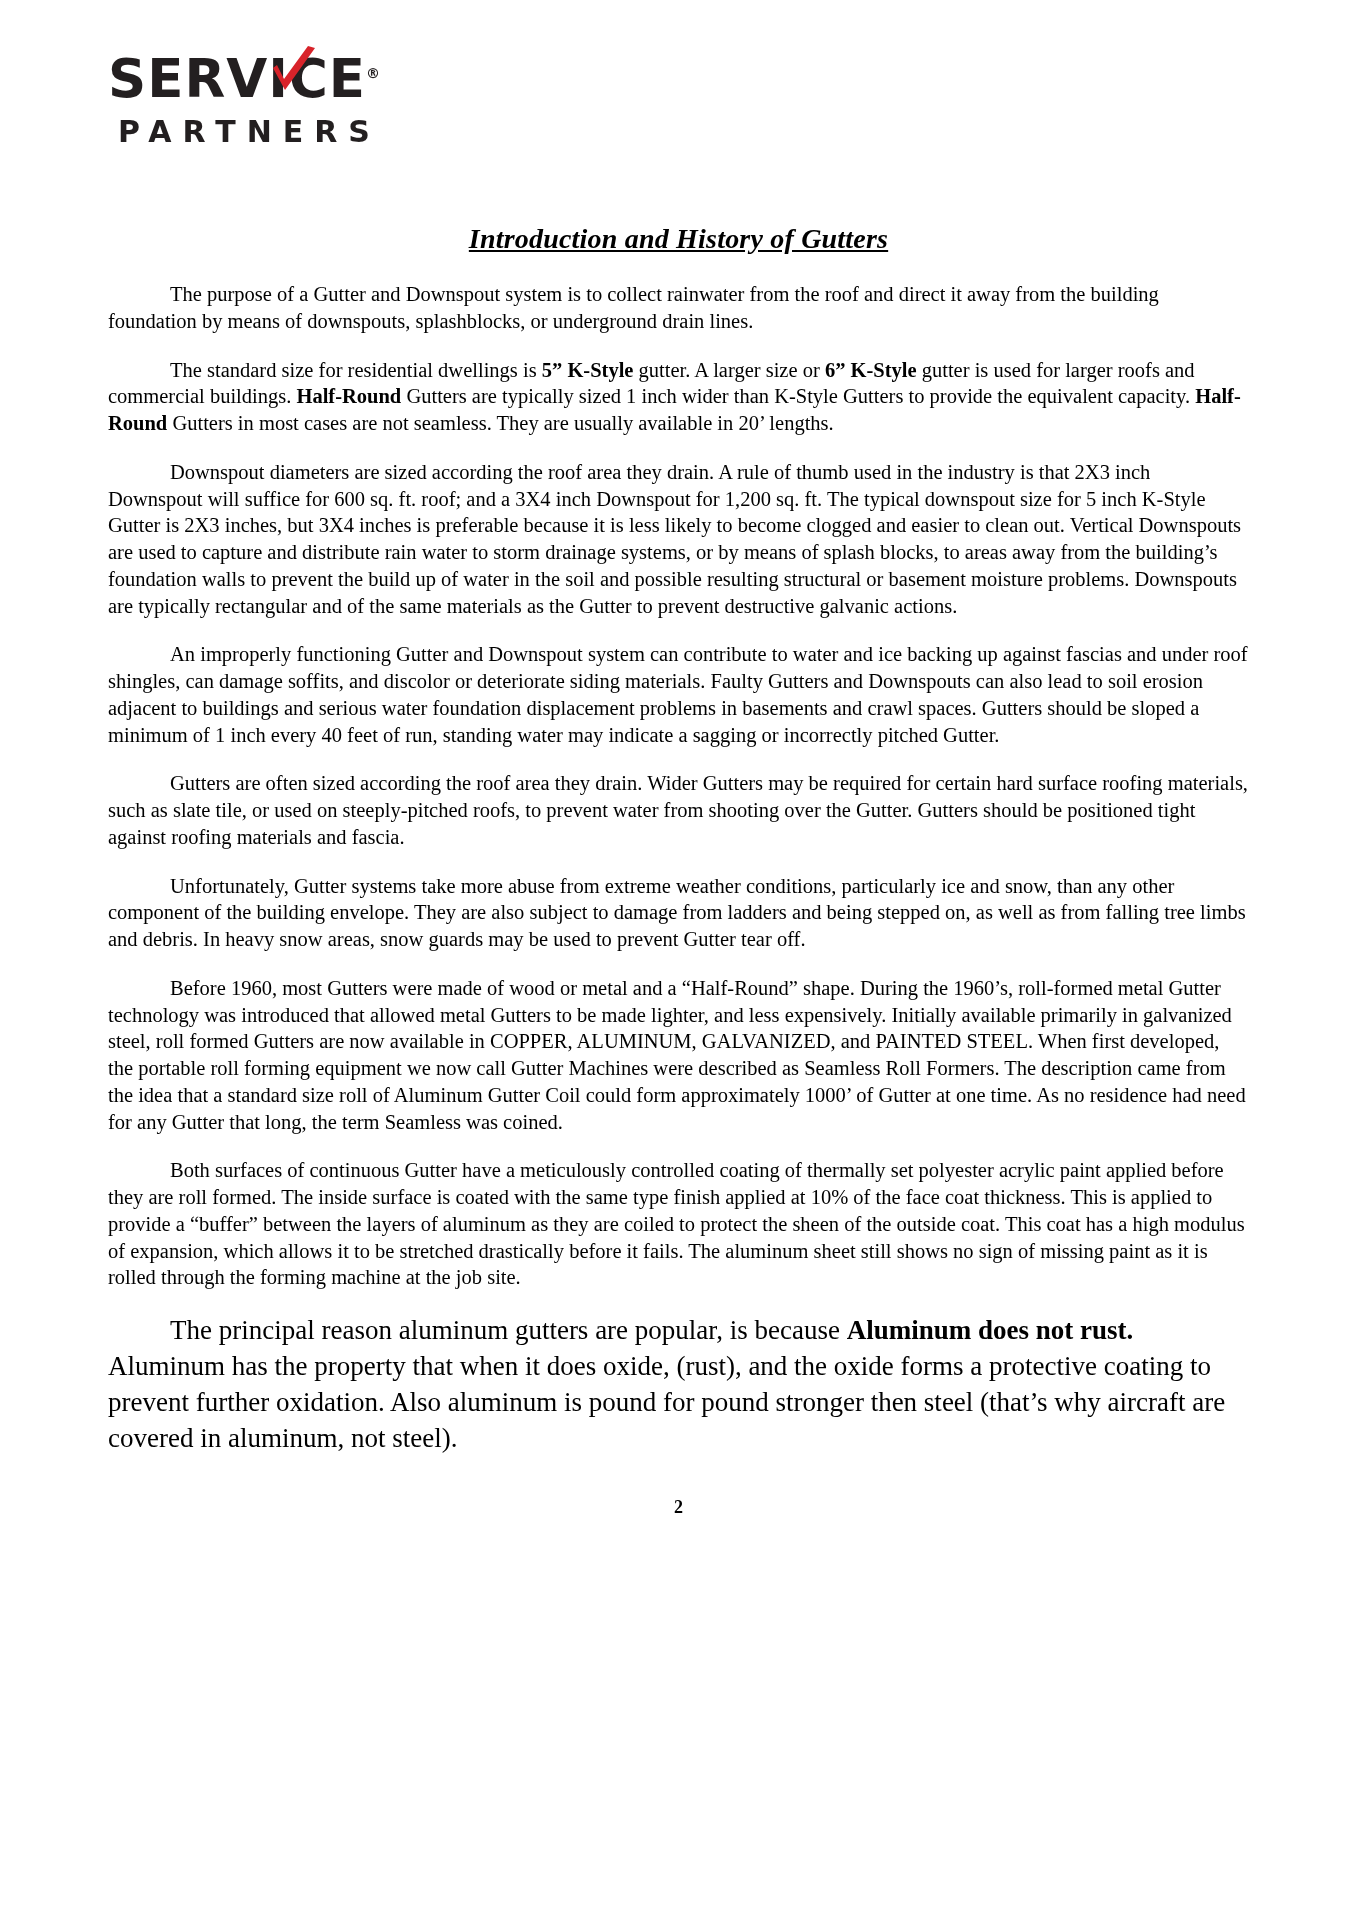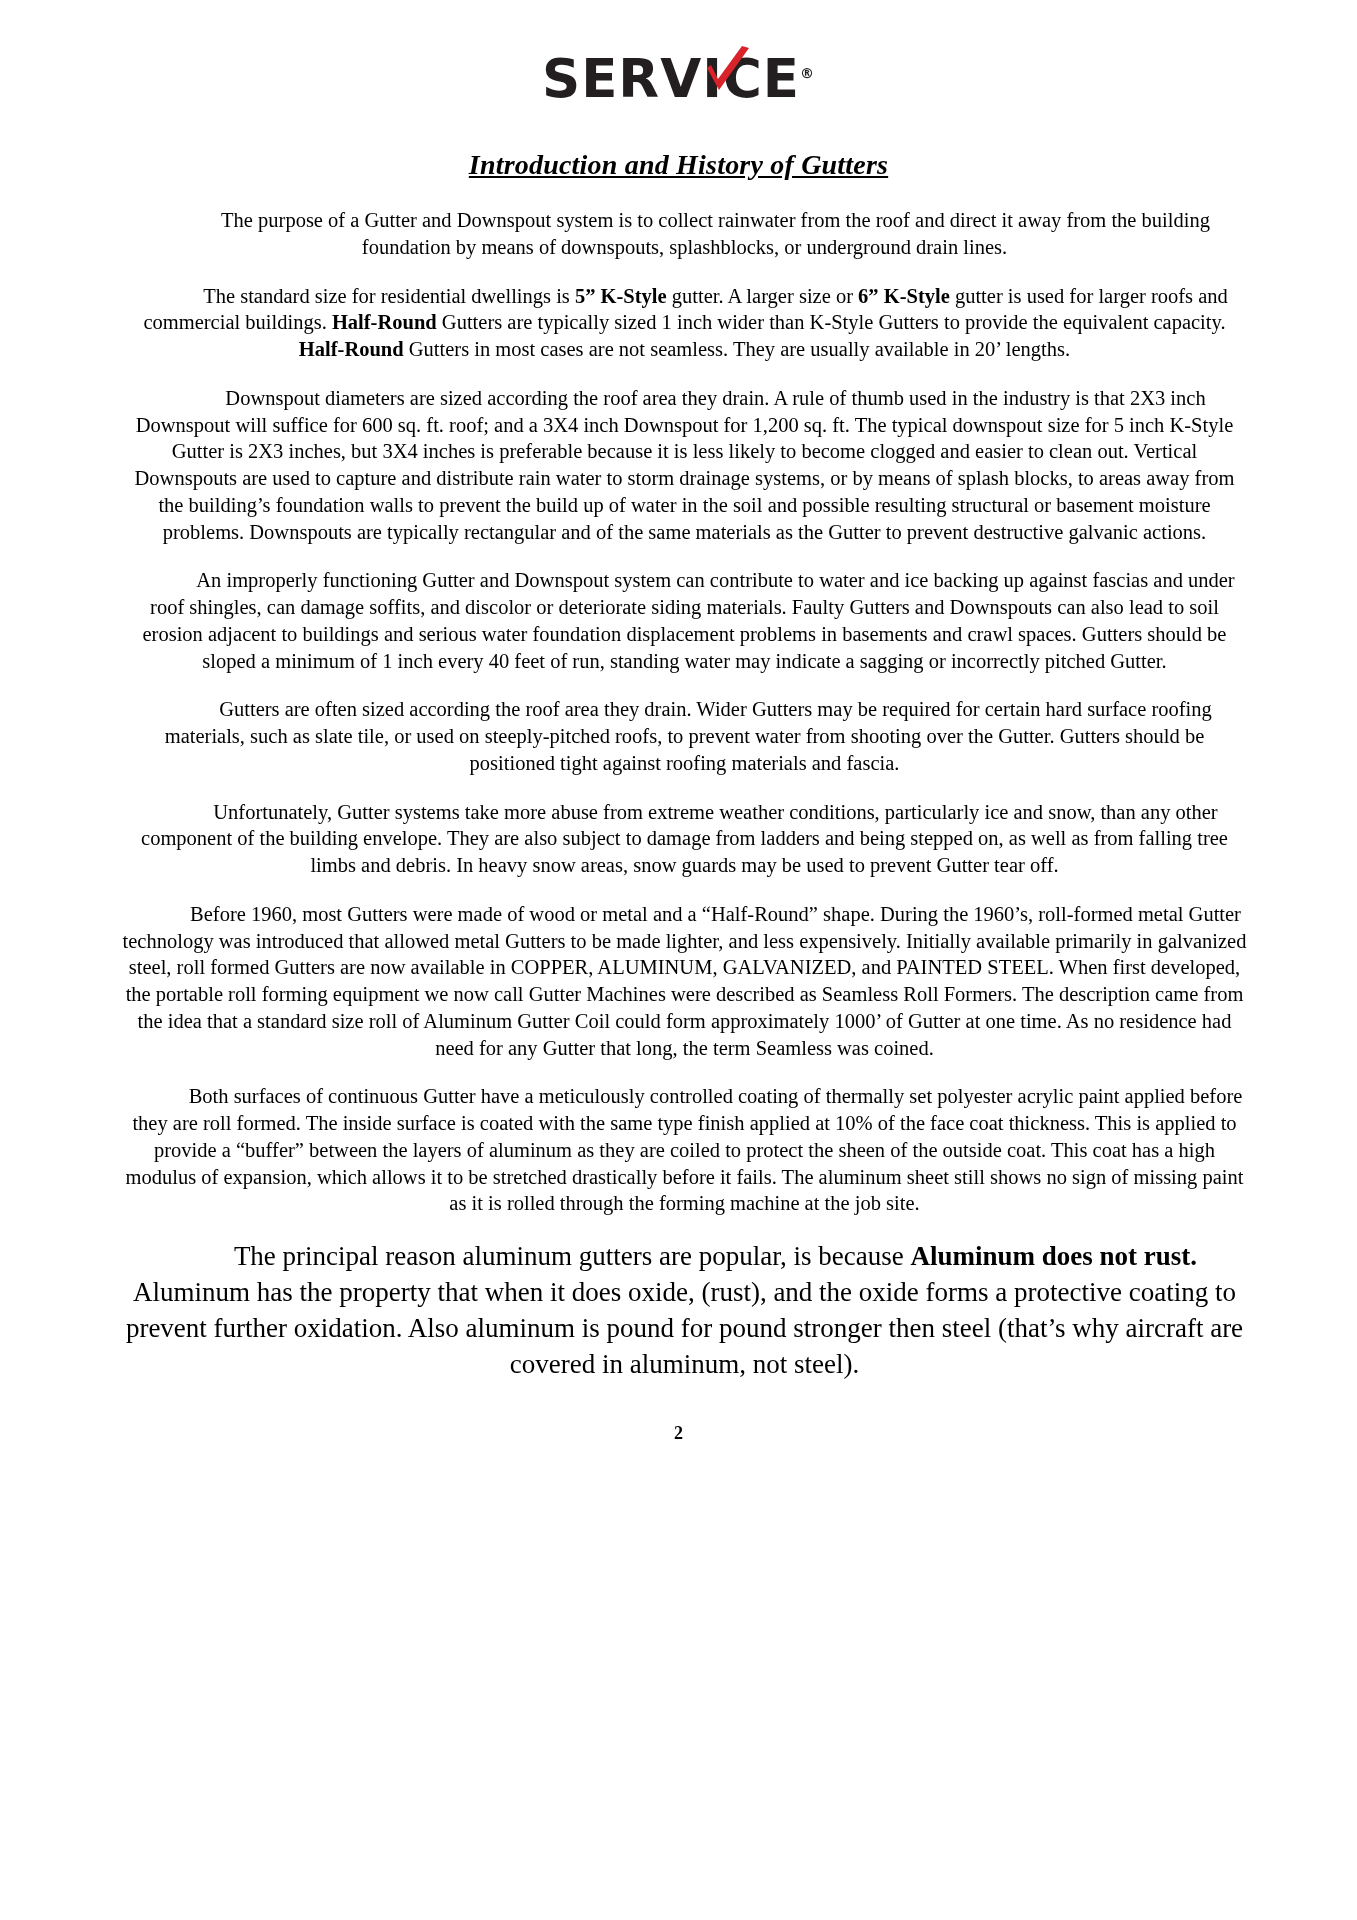--- a/index.html
+++ b/index.html
@@ -15,23 +15,22 @@
   }
   .page {
     width: 1357px;
     min-height: 1920px;
     box-sizing: border-box;
     padding: 40px 108px 30px 108px;
     position: relative;
   }
   
   .logo-block {
-    text-align: center;
     margin-top: 12px;
-    margin-bottom: 44px;
+    margin-bottom: 74px;
   }
   .logo-word {
     font-family: "DejaVu Sans", sans-serif;
     font-weight: bold;
     font-size: 53px;
     letter-spacing: 1px;
     color: #231f20;
     line-height: 1.0;
     display: inline-block;
     position: relative;
@@ -65,23 +64,23 @@
     font-weight: bold;
     text-decoration: underline;
     margin: 0 0 26px 0;
     letter-spacing: 0.2px;
     font-style: italic;
   }
   
   p.para {
     font-size: 20.5px;
     line-height: 1.305;
-    margin: 0 0 22px 12px;
+    margin: 0 0 22px 0;
     text-indent: 62px;
-    text-align: center;
+    text-align: left;
   }
   p.para.last {
     font-size: 27px;
     line-height: 1.33;
   }
   b { font-weight: bold; }
   
   .page-number {
     text-align: center;
     font-size: 18px;
@@ -94,20 +93,21 @@
 
 <div class="page">
 
   <div class="logo-block">
     <div class="logo-word">
       <span>SERVICE</span><span class="reg">®</span>
       <svg class="logo-check" viewBox="0 0 46 54">
         <path d="M2 22 L14 44 L44 2 L37 0 L13 33 L6 19 Z" fill="#d8232a"></path>
       </svg>
     </div>
+    <div class="logo-sub">PARTNERS</div>
   </div>
 
   <h1 class="doc-title">Introduction and History of Gutters</h1>
 
   <div id="body-content">
       <p class="para"><span>The purpose of a Gutter and Downspout system is to collect rainwater from the roof and direct it away from the building foundation by means of downspouts, splashblocks, or underground drain lines.</span></p>
       <p class="para"><span>The standard size for residential dwellings is </span><b>5” K-Style</b><span> gutter.  A larger size or </span><b>6” K-Style</b><span> gutter is used for larger roofs and commercial buildings.  </span><b>Half-Round</b><span> Gutters are typically sized 1 inch wider than K-Style Gutters to provide the equivalent capacity.  </span><b>Half-Round</b><span> Gutters in most cases are not seamless.  They are usually available in 20’ lengths.</span></p>
       <p class="para"><span>Downspout diameters are sized according the roof area they drain.  A rule of thumb used in the industry is that 2X3 inch Downspout will suffice for 600 sq. ft. roof; and a 3X4 inch Downspout for 1,200 sq. ft.  The typical downspout size for 5 inch K-Style Gutter is 2X3 inches, but 3X4 inches is preferable because it is less likely to become clogged and easier to clean out.  Vertical Downspouts are used to capture and distribute rain water to storm drainage systems, or by means of splash blocks, to areas away from the building’s foundation walls to prevent the build up of water in the soil and possible resulting structural or basement moisture problems.  Downspouts are typically rectangular and of the same materials as the Gutter to prevent destructive galvanic actions.</span></p>
       <p class="para"><span>An improperly functioning Gutter and Downspout system can contribute to water and ice backing up against fascias and under roof shingles, can damage soffits, and discolor or deteriorate siding materials.  Faulty Gutters and Downspouts can also lead to soil erosion adjacent to buildings and serious water foundation displacement problems in basements and crawl spaces.  Gutters should be sloped a minimum of 1 inch every 40 feet of run, standing water may indicate a sagging or incorrectly pitched Gutter.</span></p>
       <p class="para"><span>Gutters are often sized according the roof area they drain.  Wider Gutters may be required for certain hard surface roofing materials, such as slate tile, or used on steeply-pitched roofs, to prevent water from shooting over the Gutter.  Gutters should be positioned tight against roofing materials and fascia.</span></p>

